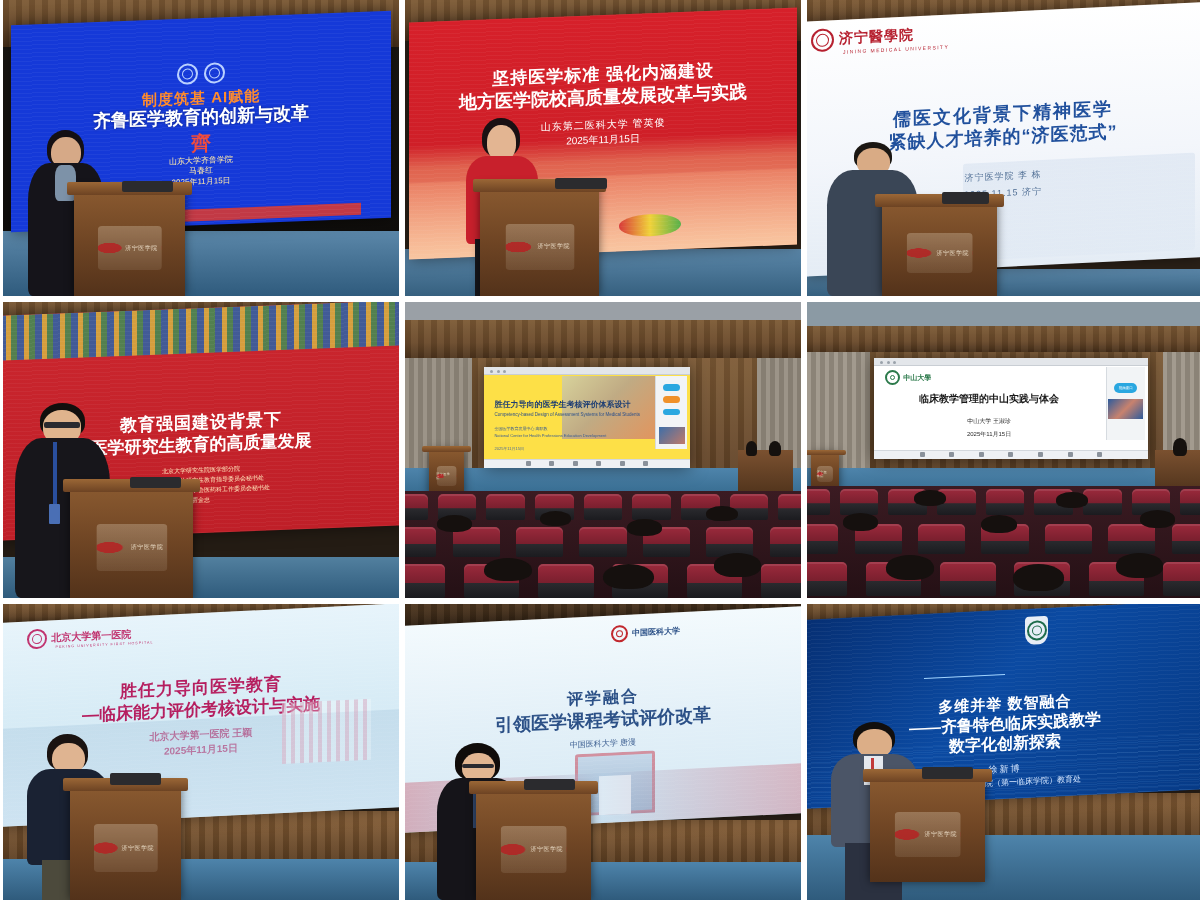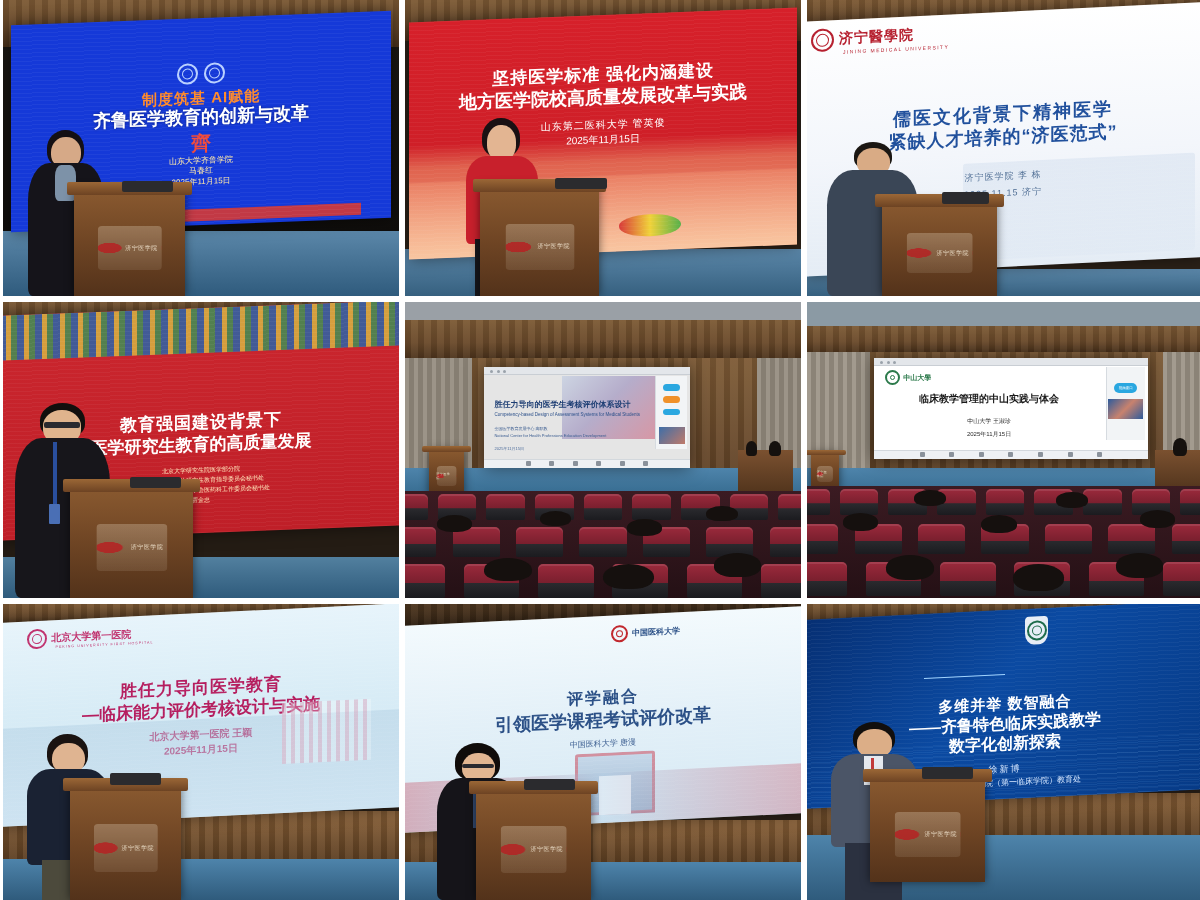--- a/index.html
+++ b/index.html
@@ -358,21 +358,21 @@
 
   <div class="panel">
     <div class="hall" style="background:#8b8f95"></div>
     <div style="position:absolute;left:0;right:0;top:0;height:6%;background:#9aa0a6"></div>
     <div class="wall-wood" style="top:6%;height:13%"></div>
     <div style="position:absolute;left:0;top:19%;width:17%;height:45%;background:repeating-linear-gradient(90deg,#9c9488 0 4px,#867e72 4px 9px)"></div>
     <div style="position:absolute;right:0;top:19%;width:11%;height:45%;background:repeating-linear-gradient(90deg,#9c9488 0 4px,#867e72 4px 9px)"></div>
     <div style="position:absolute;left:17%;right:11%;top:19%;height:45%;background:repeating-linear-gradient(90deg,rgba(0,0,0,.10) 0 6px,rgba(255,255,255,.05) 6px 14px),linear-gradient(180deg,#7d5a35,#5c3f24)"></div>
     <div style="position:absolute;left:0;right:0;top:56%;height:10%;background:linear-gradient(180deg,#4e84ab,#356a8e)"></div>
 
-    <div class="screen" style="left:20%;top:22%;width:52%;height:34%;background:#e5e5e5">
+    <div class="screen" style="left:20%;top:22%;width:52%;height:34%;background:#fde047">
       <div class="browser-bar">
         <span class="browser-dot" style="left:3%"></span>
         <span class="browser-dot" style="left:6%"></span>
         <span class="browser-dot" style="left:9%"></span>
       </div>
       <div style="position:absolute;left:38%;right:14%;top:9%;height:62%;background:linear-gradient(135deg,#b9c7e0,#8e7fb5 45%,#d0556c 100%);opacity:.55"></div>
       <div style="position:absolute;left:5%;top:32%;right:18%">
         <div style="color:#1c3d73;font-size:8px;font-weight:bold;white-space:nowrap">胜任力导向的医学生考核评价体系设计</div>
         <div style="color:#2c508a;font-size:4.5px;margin-top:2px;white-space:nowrap">Competency-based Design of Assessment Systems for Medical Students</div>
         <div style="color:#3a5c90;font-size:4px;margin-top:9px">全国医学教育发展中心  高职教</div>

